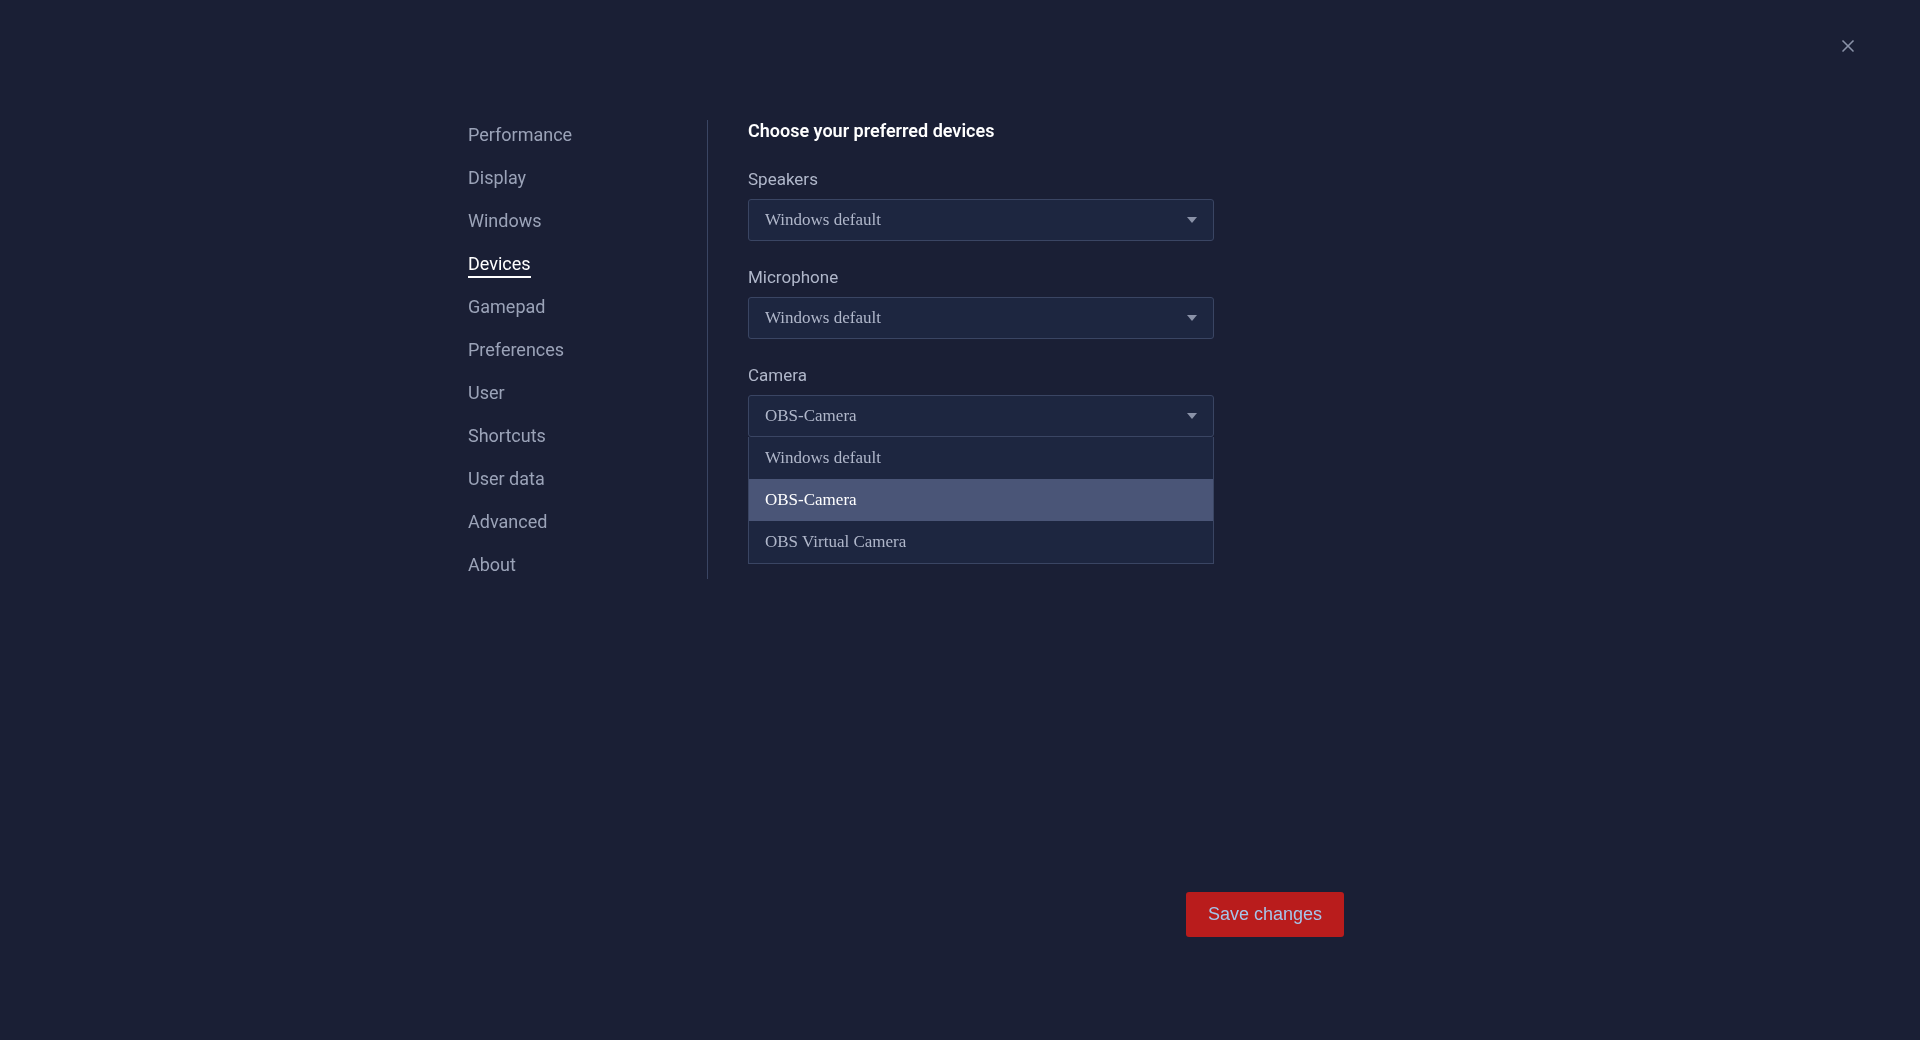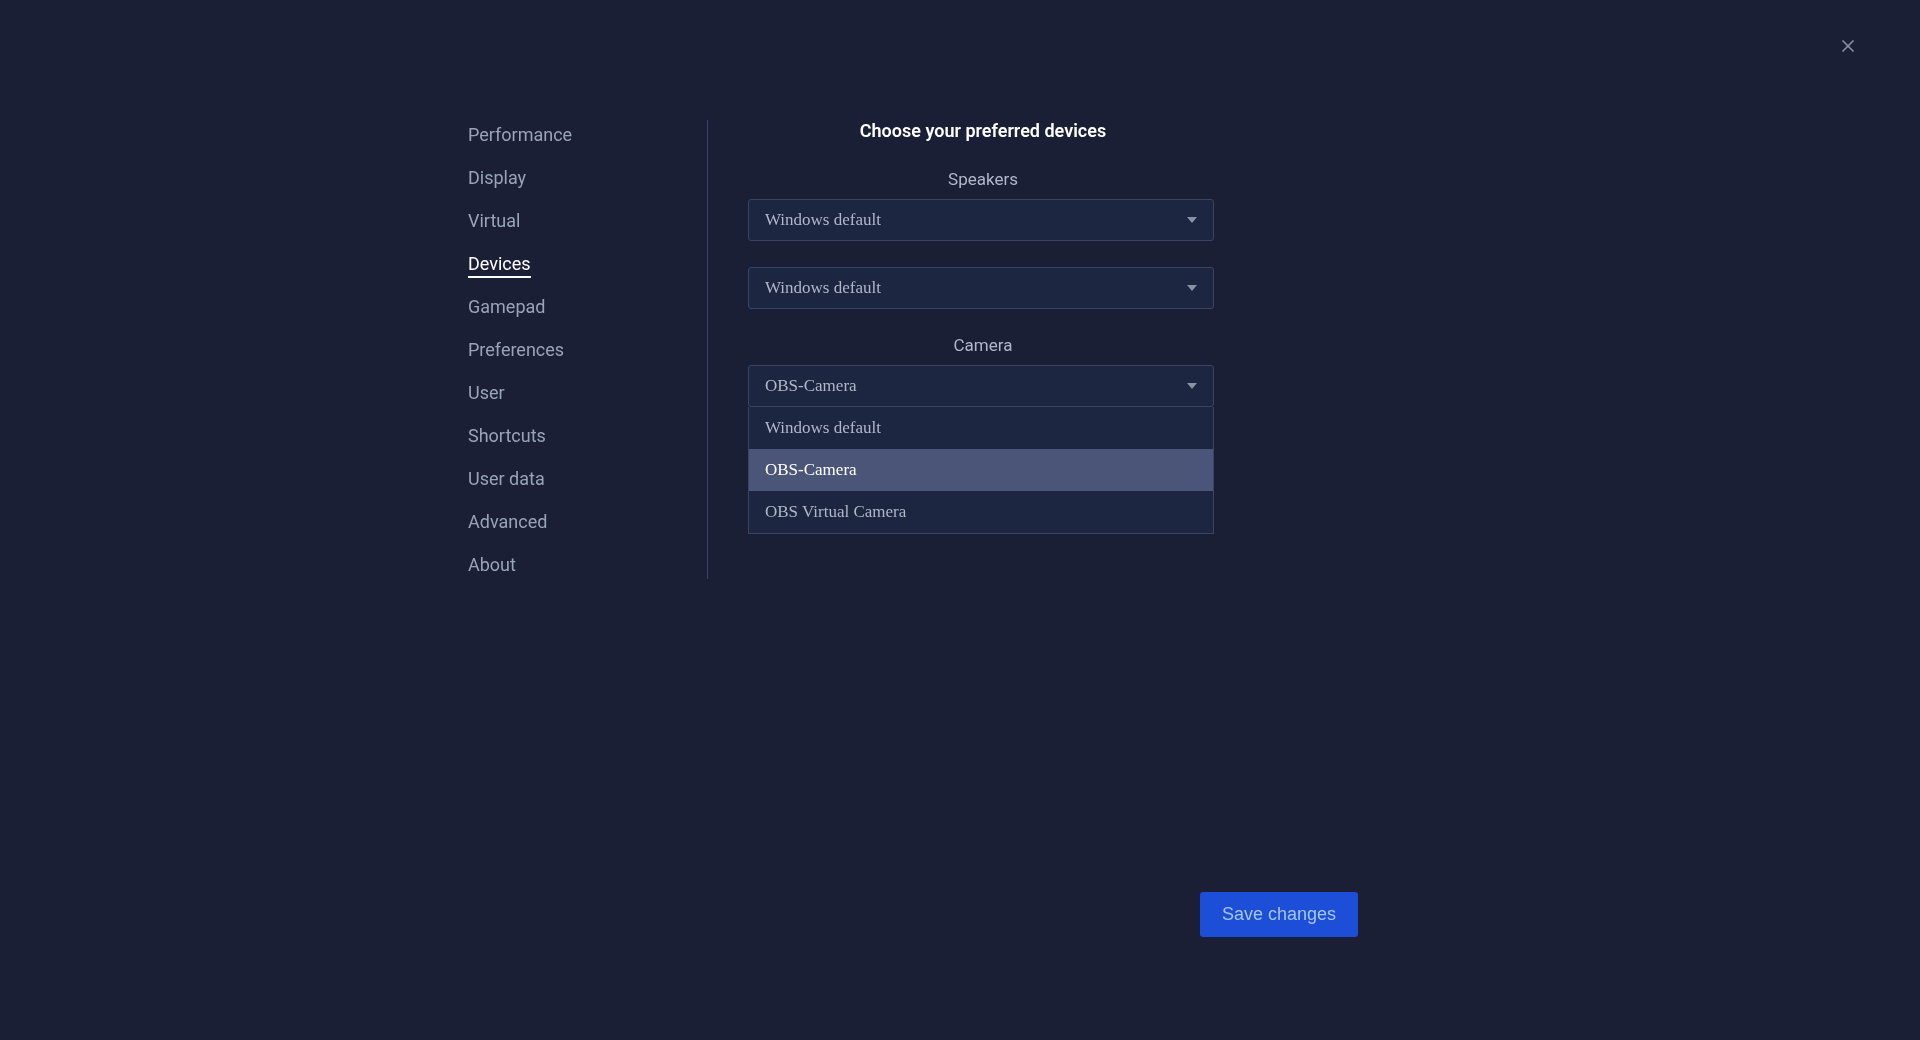--- a/index.html
+++ b/index.html
@@ -74,21 +74,20 @@
     }
     
     .sidebar-item.active span {
       border-bottom: 2px solid #ffffff;
       padding-bottom: 2px;
     }
     
     .content {
       padding-left: 40px;
       width: 510px;
-      text-align: center;
     }
     
     .content-heading {
       font-size: 18px;
       font-weight: 600;
       color: #ffffff;
       margin-bottom: 28px;
     }
     
     .form-group {
@@ -151,23 +150,23 @@
       align-items: center;
     }
     
     .dropdown-option.highlighted {
       background-color: #4a5577;
       color: #ffffff;
     }
     
     .save-button {
       position: absolute;
-      right: 562px;
+      right: 576px;
       top: 892px;
-      background-color: #1d4ed8;
+      background-color: #b91c1c;
       color: #a5c5ea;
       border: none;
       padding: 12px 22px;
       font-size: 18px;
       font-weight: 500;
       border-radius: 3px;
       cursor: pointer;
     }
   </style>
 </head>
@@ -186,21 +185,21 @@
 
   <div class="settings-body">
     <nav class="sidebar">
       <div class="sidebar-item">
         <span>Performance</span>
       </div>
       <div class="sidebar-item">
         <span>Display</span>
       </div>
       <div class="sidebar-item">
-        <span>Virtual</span>
+        <span>Windows</span>
       </div>
       <div class="sidebar-item active">
         <span>Devices</span>
       </div>
       <div class="sidebar-item">
         <span>Gamepad</span>
       </div>
       <div class="sidebar-item">
         <span>Preferences</span>
       </div>
@@ -228,20 +227,21 @@
         <label class="form-label">Speakers</label>
         <div class="dropdown">
           <div class="dropdown-selected">
             <span>Windows default</span>
             <span class="dropdown-arrow"></span>
           </div>
         </div>
       </div>
 
       <div class="form-group">
+        <label class="form-label">Microphone</label>
         <div class="dropdown">
           <div class="dropdown-selected">
             <span>Windows default</span>
             <span class="dropdown-arrow"></span>
           </div>
         </div>
       </div>
 
       <div class="form-group">
         <label class="form-label">Camera</label>

